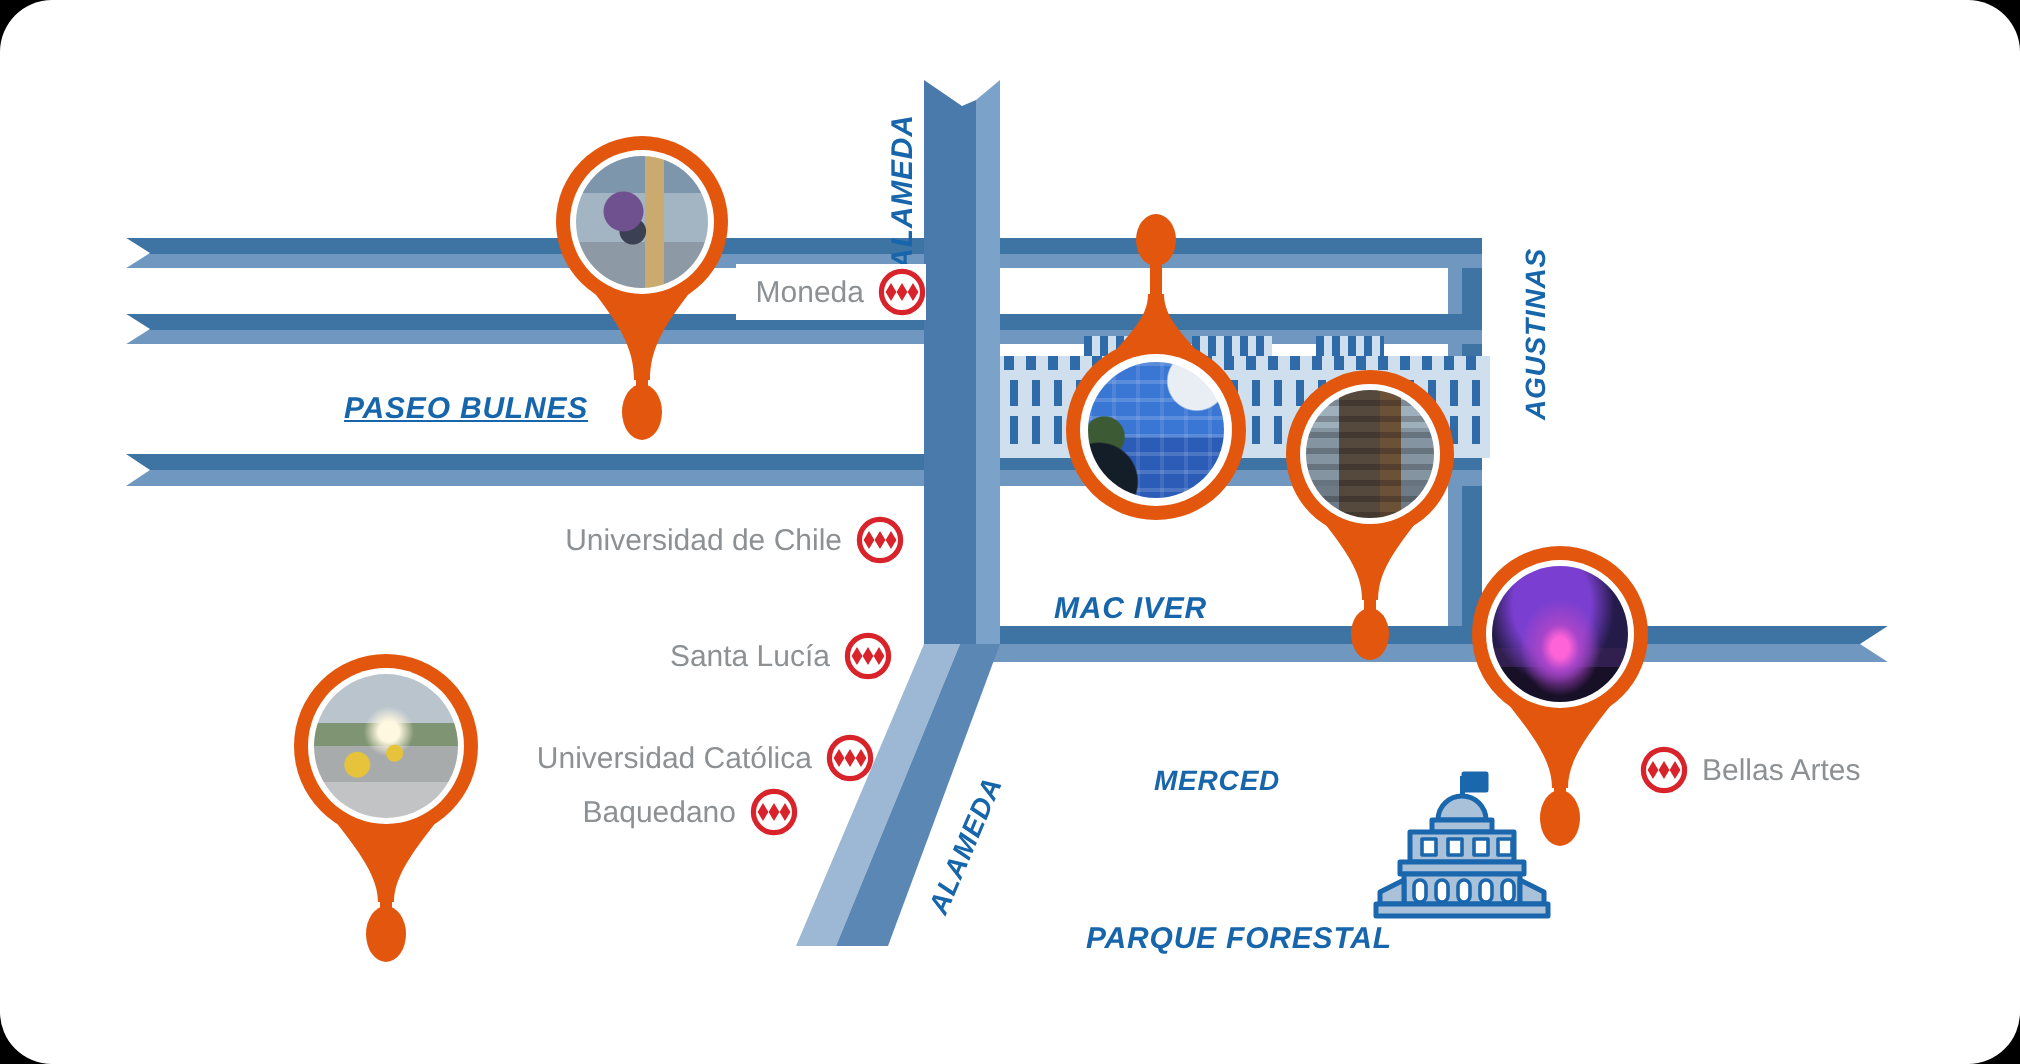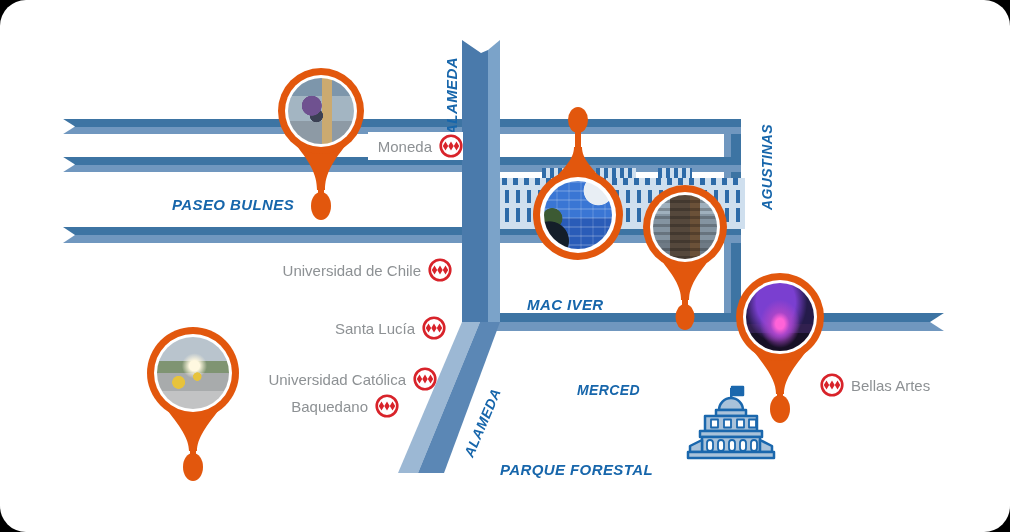--- a/index.html
+++ b/index.html
@@ -130,25 +130,25 @@
     <div class="tower" style="left:96px;width:40px;"></div>
     <div class="tower" style="left:158px;width:34px;"></div>
     <div class="body">
       <div class="cren"></div>
       <div class="winrow r1"></div>
       <div class="winrow r2"></div>
     </div>
   </div>
 
   <div class="lbl-street rot" style="left:452px;top:96px;">ALAMEDA</div>
-  <div class="lbl-street" style="left:172px;top:197px;">PASEO BULNES</div>
+  <div class="lbl-street" style="left:172px;top:197px;text-decoration:underline;">PASEO BULNES</div>
   <div class="lbl-street sm rot" style="left:768px;top:167px;">AGUSTINAS</div>
   <div class="lbl-street" style="left:527px;top:297px;">MAC IVER</div>
   <div class="lbl-street sm" style="left:577px;top:383px;">MERCED</div>
-  <div class="lbl-street" style="left:500px;top:462px;">PARQUE FORESTAL</div>
+  <div class="lbl-street" style="left:543px;top:462px;">PARQUE FORESTAL</div>
   <div class="lbl-street sm rot-diag" style="left:483px;top:423px;">ALAMEDA</div>
 
   <div class="station boxed" style="left:368px;top:132px;width:95px;justify-content:flex-end;">
     <span class="txt">Moneda</span>
     <svg class="metro-ic" viewBox="0 0 24 24">
       <circle cx="12" cy="12" r="10.3" fill="#fff" stroke="#d8232a" stroke-width="2.6"></circle>
       <path fill="#d8232a" d="M6.5,7.5 L9.2,12 L6.5,16.5 L3.8,12 Z M12,7.5 L14.7,12 L12,16.5 L9.3,12 Z M17.5,7.5 L20.2,12 L17.5,16.5 L14.8,12 Z"></path>
     </svg>
   </div>
   <div class="station" style="left:280px;top:256px;width:172px;justify-content:flex-end;">

